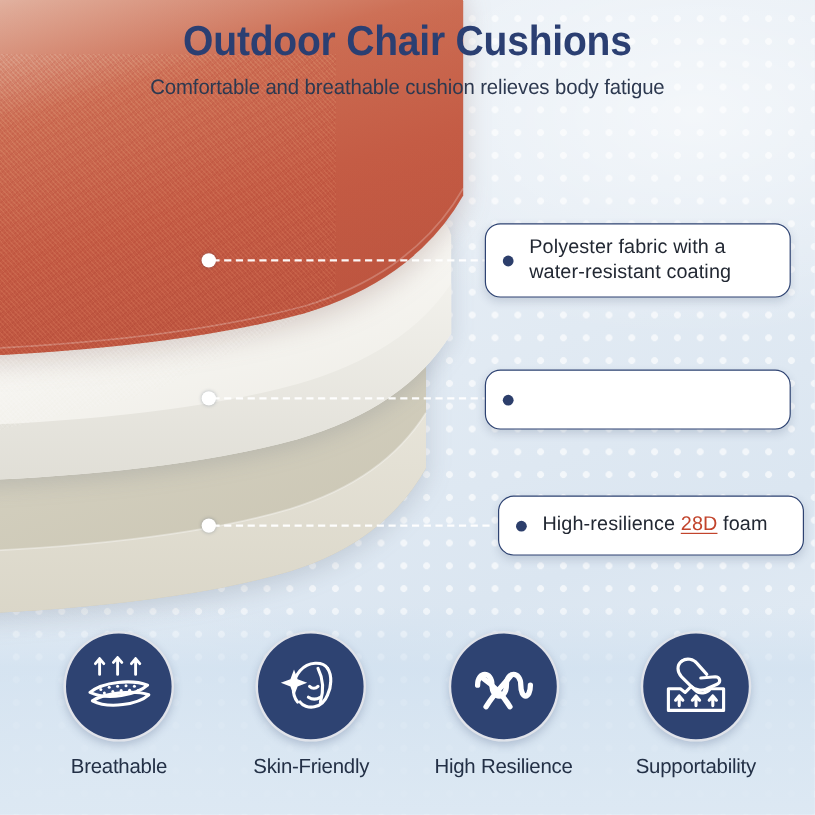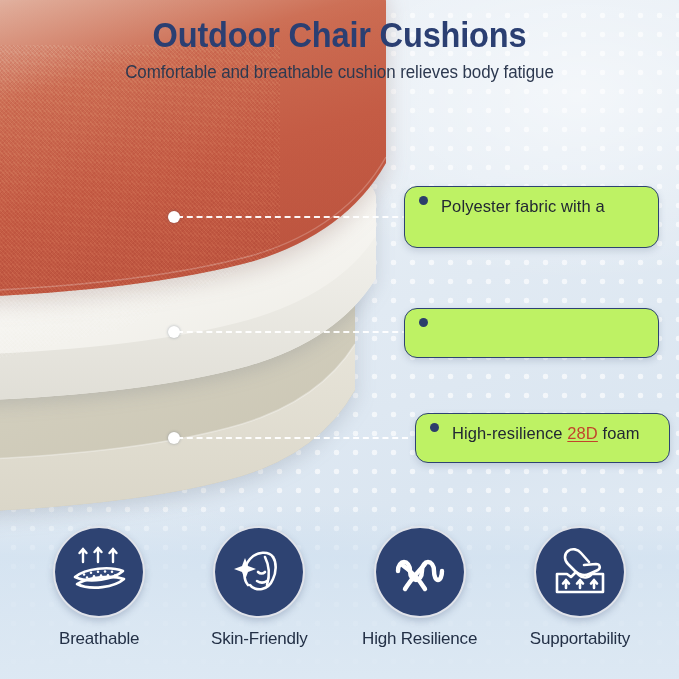--- a/index.html
+++ b/index.html
@@ -64,25 +64,25 @@
     border-top:2px dashed rgba(255,255,255,.95);
   }
   .connector .knob{
     position:absolute;left:0;top:-5px;width:12px;height:12px;border-radius:50%;
     background:#fff;box-shadow:0 0 3px rgba(40,60,90,.35);
   }
 
   
   .callout{
     position:absolute;
-    background:#bef264;
+    background:#ffffff;
     border:1.6px solid #2e4372;
     border-radius:13px;
     box-shadow:0 3px 7px rgba(60,80,110,.18);
-    display:flex;
+    display:flex;align-items:center;
     padding:9px 16px 9px 14px;
     box-sizing:border-box;
   }
   .callout .bullet{
     width:9px;height:9px;border-radius:50%;background:#2c3e6b;
     flex:0 0 9px;margin-right:13px;
   }
   .callout .ctext{
     color:#222833;font-size:16.5px;line-height:1.28;letter-spacing:.1px;
   }
@@ -202,20 +202,21 @@
 
   <div class="connector" style="left:168px;top:437px;width:240px;">
     <div class="knob"></div>
     <div class="dash"></div>
   </div>
 
   <div class="callout" style="left:404px;top:186px;width:255px;height:62px;">
     <span class="bullet"></span>
     <span class="ctext">
       <span>Polyester fabric with a</span><br>
+      <span>water-resistant coating</span>
     </span>
   </div>
 
   <div class="callout" style="left:404px;top:308px;width:255px;height:50px;">
     <span class="bullet"></span>
   </div>
 
   <div class="callout" style="left:404px;top:413px;width:255px;height:50px;margin-left:11px;">
     <span class="bullet"></span>
     <span class="ctext"><span>High-resilience </span><span class="hl">28D</span><span> foam</span></span>

